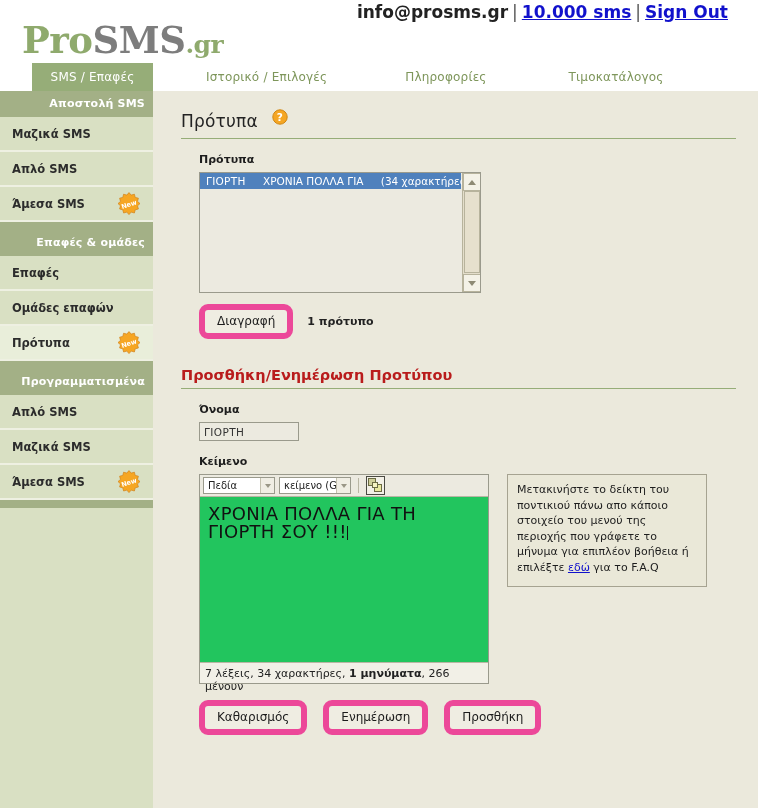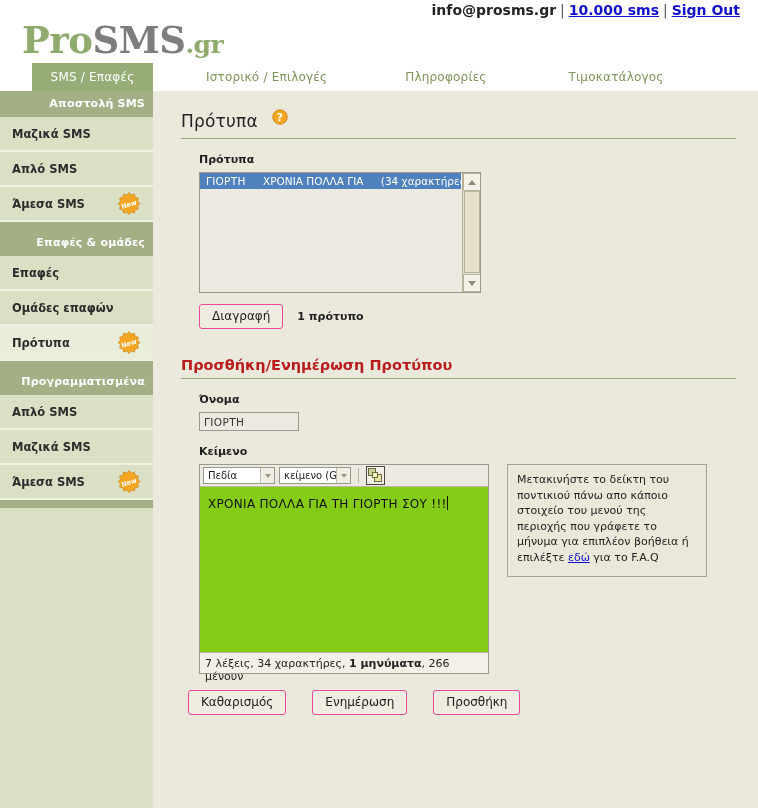--- a/index.html
+++ b/index.html
@@ -12,22 +12,22 @@
     font-size: 11px;
     color: #333333;
     overflow: hidden;
   }
   #page { position: relative; width: 758px; height: 808px; background:#ffffff; }
 
   
   .topbar {
     height: 16px;
     text-align: right;
-    padding: 2px 18px 0 0;
-    font-size: 14px;
+    padding: 2px 30px 0 0;
+    font-size: 17px;
     font-weight: bold;
     color: #333;
     white-space: nowrap;
   }
   .topbar .sep { color:#555; font-weight:normal; padding: 0 4px; }
   .topbar a { color: #1111cc; text-decoration: underline; font-weight: bold; }
   .topbar .email { color:#222; }
 
   
   .logo-wrap { height: 47px; padding-left: 22px; padding-top: 2px; }
@@ -226,22 +226,22 @@
   .lb-thumb {
     position:absolute; left:1px; top:18px; width:16px; height: 82px;
     background: #e6e0cd; border: 1px solid #b7b39c;
     cursor: pointer;
   }
 
   
   .btnrow { margin: 11px 0 0 18px; display:flex; align-items:center; }
   .btn {
     background: #efede2;
-    border: 1px solid #ec4899;
-    border-radius: 3px;
+    border: 6px solid #ec4899;
+    border-radius: 9px;
     font-size: 12px;
     color: #1c1c1c;
     padding: 4px 12px 5px 12px;
     cursor: pointer;
     font-family: "DejaVu Sans","Liberation Sans",sans-serif;
   }
   .count-text { margin-left: 14px; font-size: 11px; font-weight: bold; color:#222; }
 
   
   .textinput {
@@ -308,24 +308,24 @@
   .ed-iconbtn {
     width: 19px; height: 19px;
     border: 1px solid #4a4a42;
     background: #f2f0e6;
     display:flex; align-items:center; justify-content:center;
     cursor: pointer;
   }
   .ed-textarea {
     height: 165px;
     padding: 8px 8px 0 8px;
-    font-size: 12px;
+    font-size: 18px;
     line-height: 18px;
     color: #111;
-    background: #84cc16;
+    background: #22c55e;
     letter-spacing: .3px;
     white-space: pre-wrap;
     cursor: text;
   }
   .caret { display:inline-block; width:1px; height:14px; background:#111; vertical-align:-2px; }
   .ed-status {
     border-top: 1px solid #b9b6a4;
     background: #f2f0e7;
     font-size: 11px;
     color:#222;
@@ -341,21 +341,21 @@
     height: 113px;
     background: #eae8d8;
     border: 1px solid #a6a391;
     padding: 7px 9px;
     font-size: 11px;
     line-height: 15.5px;
     color: #1d1d1d;
   }
   .infobox a { color:#1111cc; }
 
-  .bottom-btns { margin: 16px 0 0 7px; display:flex; gap: 26px; }
+  .bottom-btns { margin: 16px 0 0 18px; display:flex; gap: 16px; }
 </style>
 </head>
 <body>
 
 <div id="page">
 
   <div class="topbar">
     <span class="email">info@prosms.gr</span><span class="sep">|</span><a href="#">10.000 sms</a><span class="sep">|</span><a href="#">Sign Out</a>
   </div>
 

